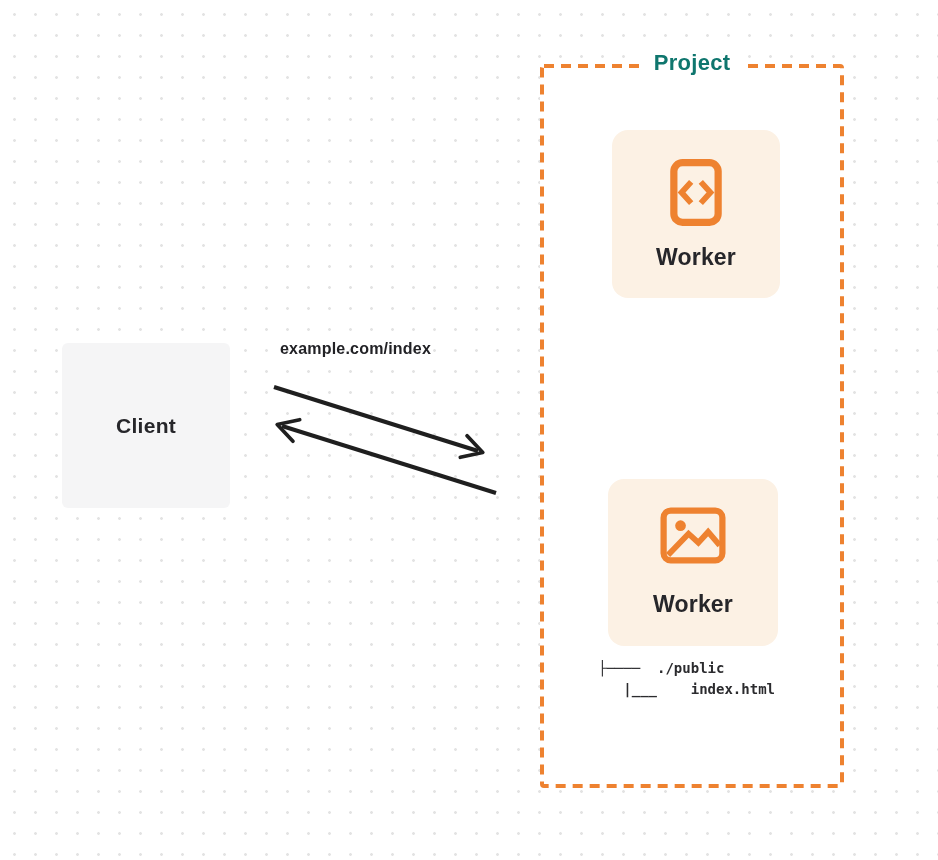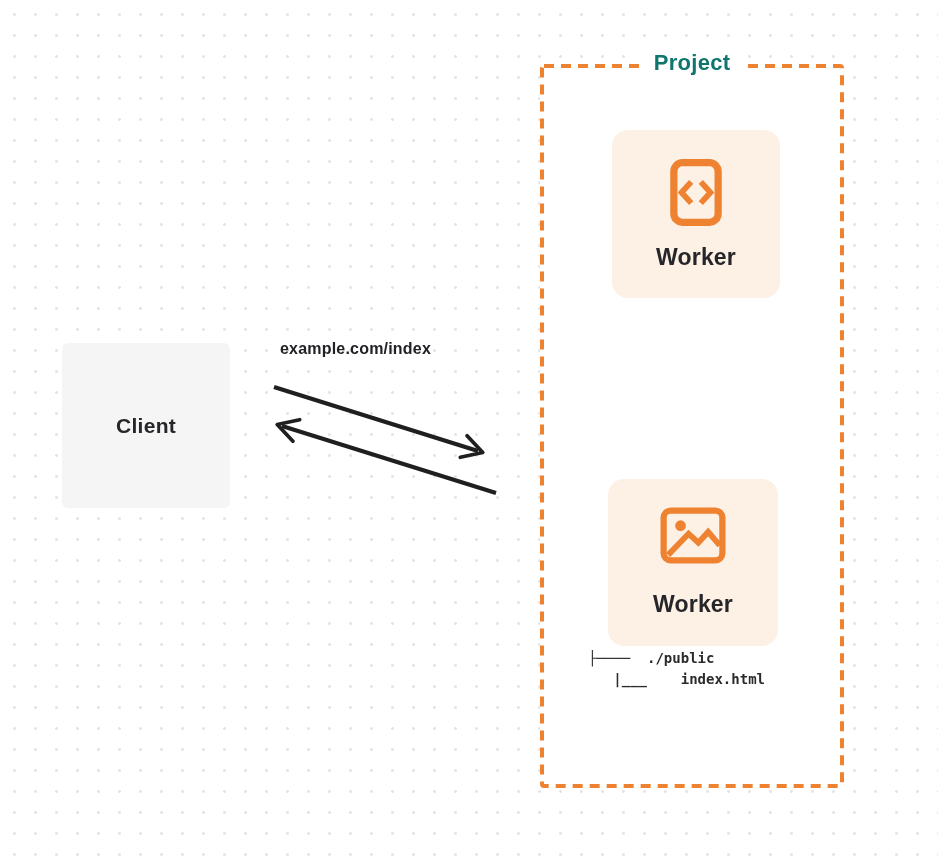--- a/index.html
+++ b/index.html
@@ -52,21 +52,21 @@
     position:absolute;background:#FCF1E4;border-radius:16px;
     display:flex;flex-direction:column;align-items:center;justify-content:center;
   }
   .card .card-label{font-size:23px;font-weight:700;color:#26262A;letter-spacing:.2px;}
   .worker-card{left:612px;top:130px;width:168px;height:168px;gap:17px;}
   .assets-card{left:608px;top:479px;width:170px;height:167px;gap:27px;}
   .card svg{display:block;}
 
   
   .file-tree{
-    position:absolute;left:588px;top:648px;margin:0;
+    position:absolute;left:588px;top:648px;margin:10px;
     font-family:"DejaVu Sans Mono",monospace;
     font-size:14px;line-height:21px;font-weight:600;
     color:#2B2B2E;white-space:pre;
   }
 </style>
 </head>
 <body>
 
 <div class="canvas">
 

